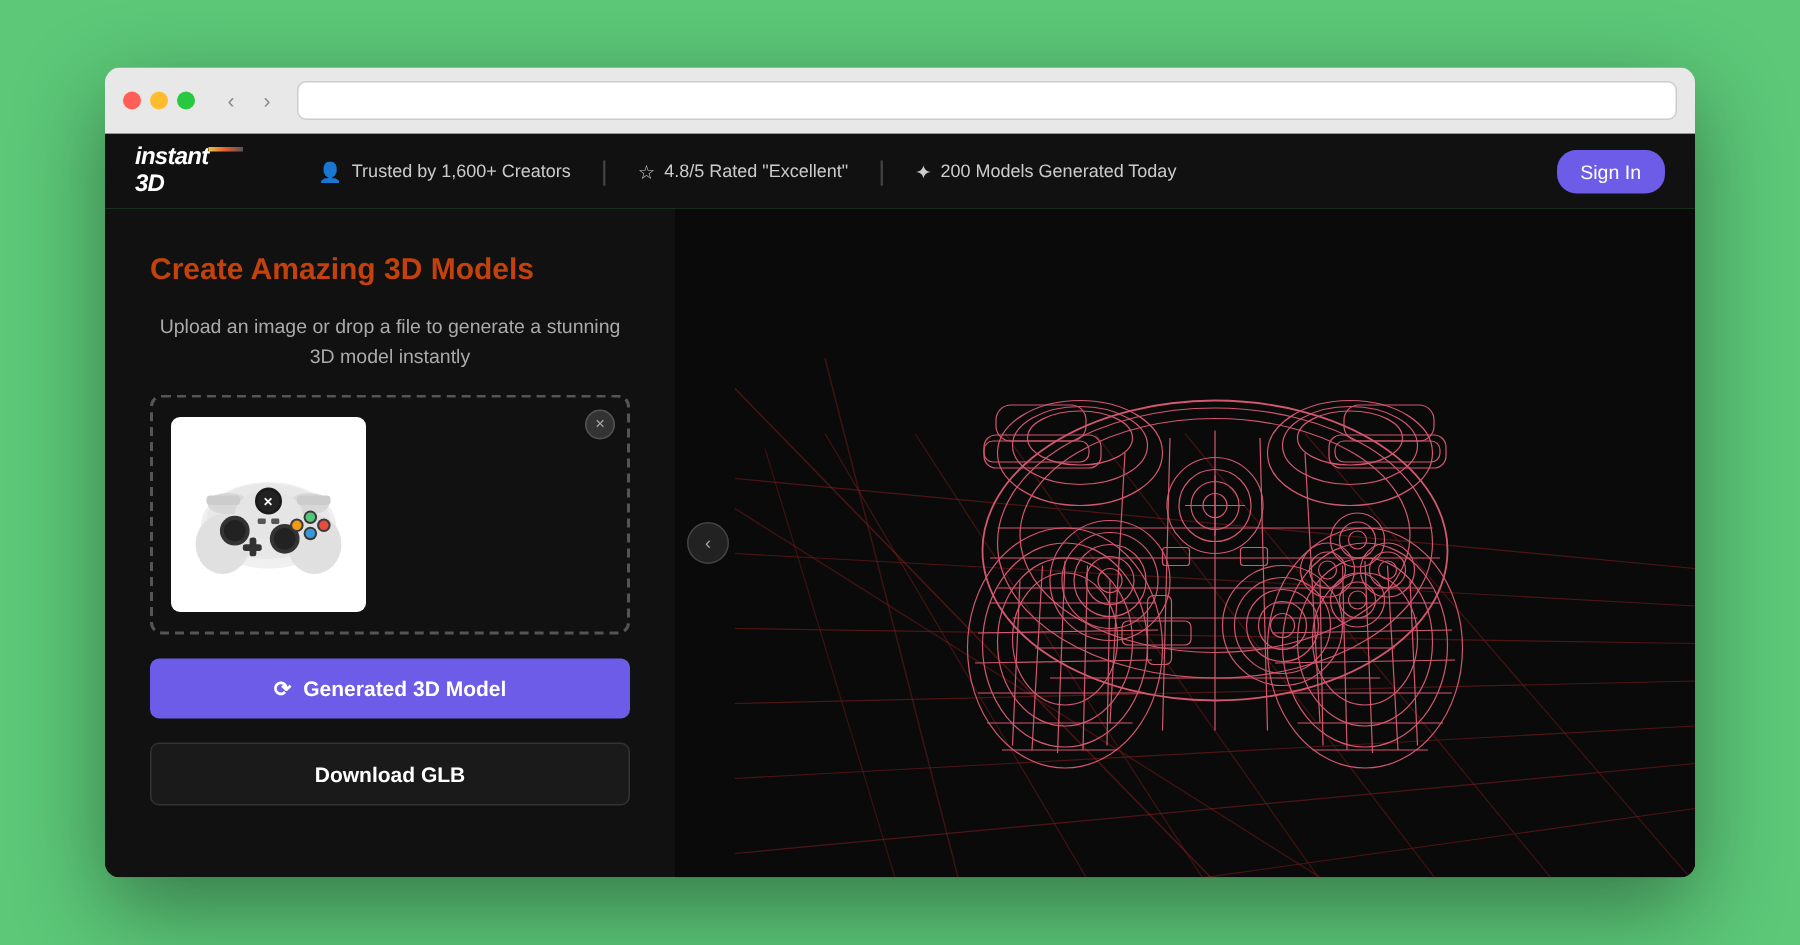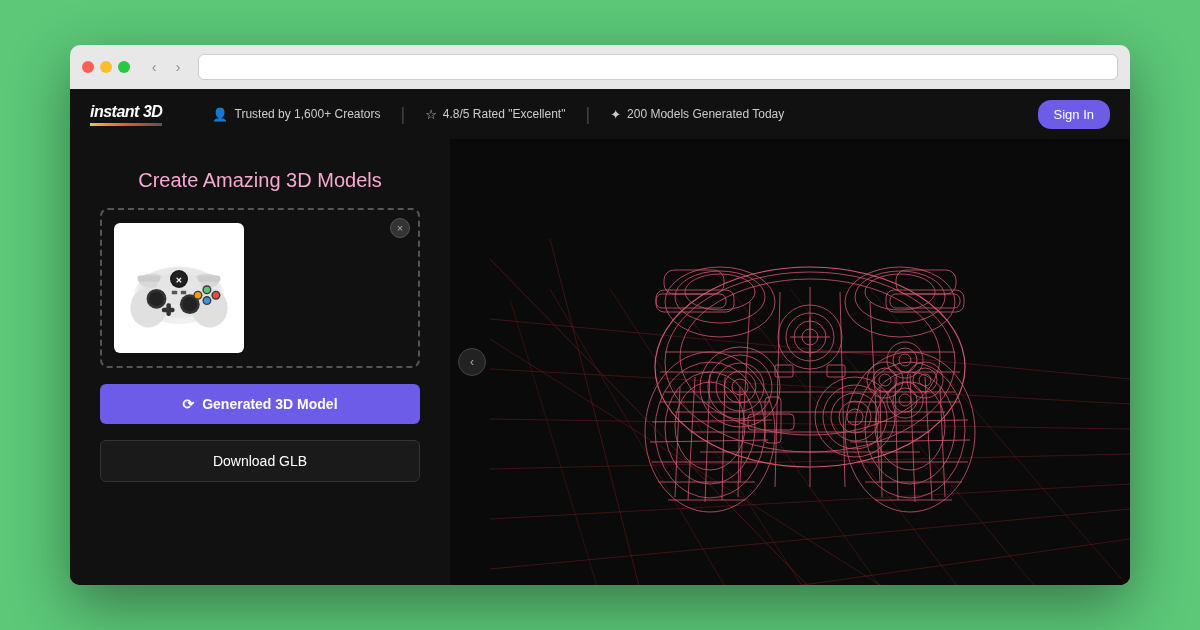--- a/index.html
+++ b/index.html
@@ -89,21 +89,21 @@
       height: 50px;
       display: flex;
       align-items: center;
       padding: 0 20px;
       gap: 0;
       flex-shrink: 0;
     }
 
     .logo {
       display: flex;
-      flex-direction: column;
+      flex-direction: row;
       margin-right: 30px;
     }
 
     .logo-text {
       color: white;
       font-size: 16px;
       font-weight: bold;
       font-style: italic;
       letter-spacing: -0.5px;
     }
@@ -169,24 +169,23 @@
       padding: 30px 30px 20px;
       display: flex;
       flex-direction: column;
       gap: 16px;
       position: relative;
       z-index: 2;
       flex-shrink: 0;
     }
 
     .panel-title {
-      color: #f9a8d4;
+      color: #c2410c;
       font-size: 20px;
-      font-weight: 400;
-      text-align: center;
+      font-weight: 700;
     }
 
     .panel-subtitle {
       color: #aaa;
       font-size: 13px;
       text-align: center;
       line-height: 1.5;
     }
 
     .drop-zone {
@@ -250,21 +249,21 @@
       width: 100%;
     }
 
     .download-btn {
       background: #1a1a1a;
       color: white;
       border: 1px solid #333;
       border-radius: 6px;
       padding: 12px;
       font-size: 14px;
-      font-weight: 400;
+      font-weight: 700;
       cursor: pointer;
       text-align: center;
       width: 100%;
     }
 
     
     .view-3d {
       flex: 1;
       position: relative;
       overflow: hidden;
@@ -350,20 +349,21 @@
         </div>
       </div>
 
       <button class="sign-in-btn">Sign In</button>
     </nav>
 
     <div class="main-area">
 
       <div class="left-panel">
         <h1 class="panel-title">Create Amazing 3D Models</h1>
+        <p class="panel-subtitle">Upload an image or drop a file to generate a stunning 3D model instantly</p>
 
         <div class="drop-zone">
           <div class="drop-zone-close">×</div>
           <div class="uploaded-image">
 
             <svg class="controller-preview" viewBox="0 0 120 100" xmlns="http://www.w3.org/2000/svg">
 
               <ellipse cx="60" cy="58" rx="50" ry="32" fill="#f0f0f0"></ellipse>
               <ellipse cx="60" cy="55" rx="46" ry="28" fill="#e8e8e8"></ellipse>
 

